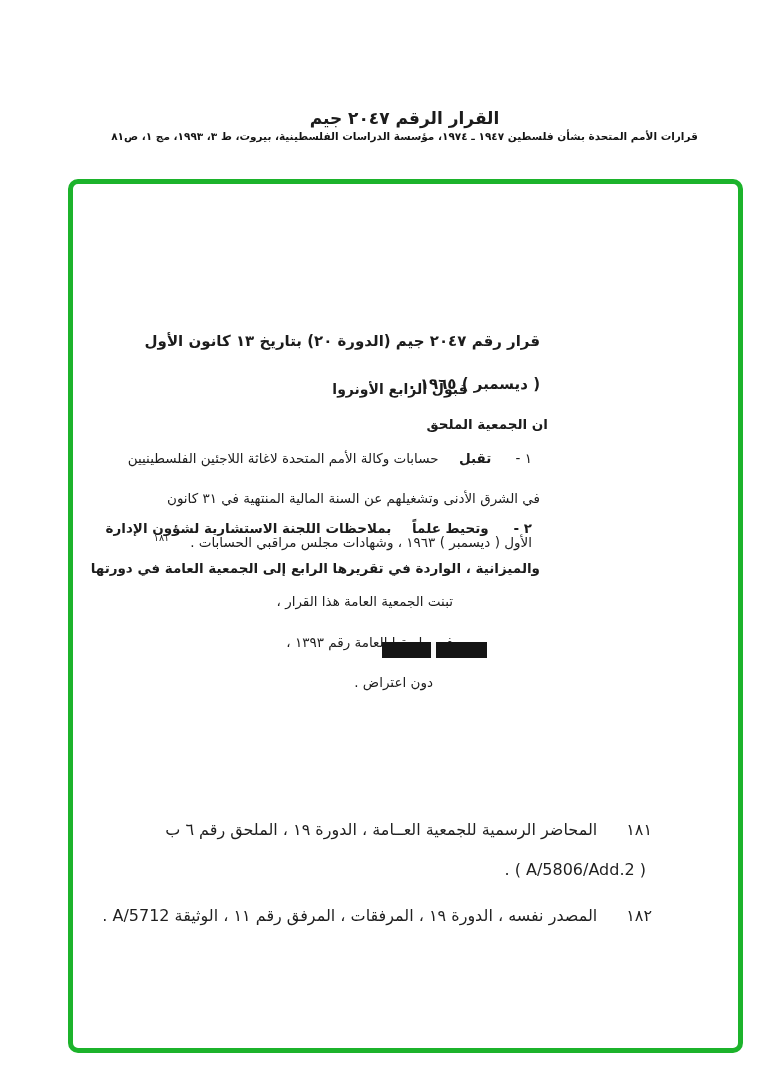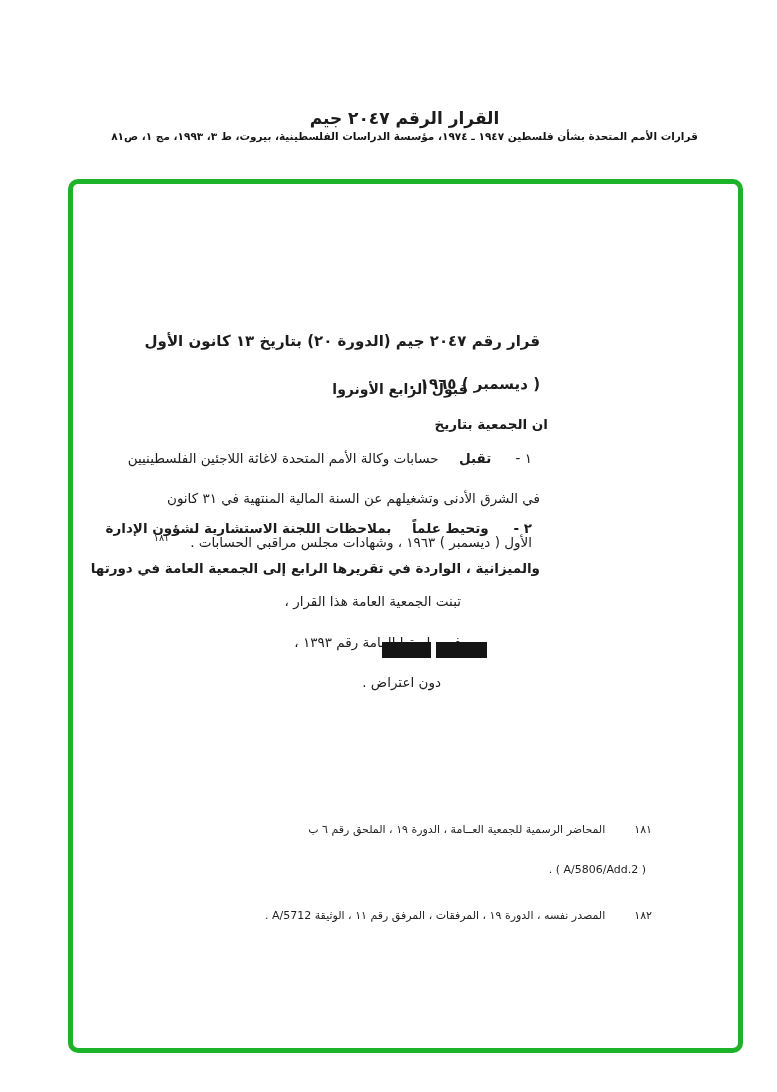--- a/index.html
+++ b/index.html
@@ -27,28 +27,28 @@
   .subject { top:357px; font-weight:bold; font-size:14px; text-align:center; }
   .preamble { top:392px; font-weight:bold; font-size:13.5px; }
 
   .para { font-size:13.5px; line-height:23.5px; }
   .p1 { top:415px; }
   .p2 { top:485px;font-weight:bold; }
   .para .num { margin-left:4px; }
 
   sup.ref { font-size:9.5px; vertical-align:super; margin-right:5px; color:#222; }
 
-  .closing { top:557px; right:316px; width:240px; text-align:right;
+  .closing { top:557px; right:324px; width:240px; text-align:right;
              font-size:13.5px; line-height:24.5px; }
   .closing .indent { padding-left:0; padding-right:28px; }
 
   .divider { left:366px; top:626px; width:105px; height:2px;
              background:linear-gradient(to right,#151515 0 49px,#fafafa 49px 54px,#151515 54px 100%); }
 
-  .footnotes { top:788px; right:117px; width:352px; font-size:11px;
+  .footnotes { top:788px; right:117px; width:352px; font-size:16px;
                color:#1f1f1f; text-align:right; }
   .fn-line { line-height:20px; }
   .fn-num { margin-left:13px; }
   .fn-cont { margin-top:4px; padding-right:22px; line-height:20px; }
   .fn-2 { margin-top:10px; }
 
   .page-dot { left:755px; top:1081px; width:3px; height:3px;
               background:#3a3a3a; border-radius:50%; }
 </style>
 </head>
@@ -62,21 +62,21 @@
 
   <div class="abs frame" style="border-color: rgb(28, 179, 43);"></div>
 
   <div class="abs col heading">
     <div class="nw">قرار رقم ٢٠٤٧ جيم (الدورة ٢٠) بتاريخ ١٣ كانون الأول</div>
     <div class="nw">( ديسمبر ) ١٩٦٥ .</div>
   </div>
 
   <div class="abs col subject nw">قبول الرابع الأونروا</div>
 
-  <div class="abs col preamble nw">ان الجمعية بتاريخ</div>
+  <div class="abs col preamble nw">ان الجمعية الملحق</div>
 
   <div class="abs col para p1">
     <div class="nw"><span class="num">١ -</span> <b>تقبل</b> <span>حسابات وكالة الأمم المتحدة لاغاثة اللاجئين الفلسطينيين</span></div>
     <div class="nw">في الشرق الأدنى وتشغيلهم عن السنة المالية المنتهية في ٣١ كانون</div>
     <div class="nw"><span>الأول ( ديسمبر ) ١٩٦٣ ، وشهادات مجلس مراقبي الحسابات .</span><sup class="ref">١٨١</sup></div>
   </div>
 
   <div class="abs col para p2">
     <div class="nw"><span class="num">٢ -</span> <b>وتحيط علماً</b> <span>بملاحظات اللجنة الاستشارية لشؤون الإدارة</span></div>
     <div class="nw">والميزانية ، الواردة في تقريرها الرابع إلى الجمعية العامة في دورتها</div>

